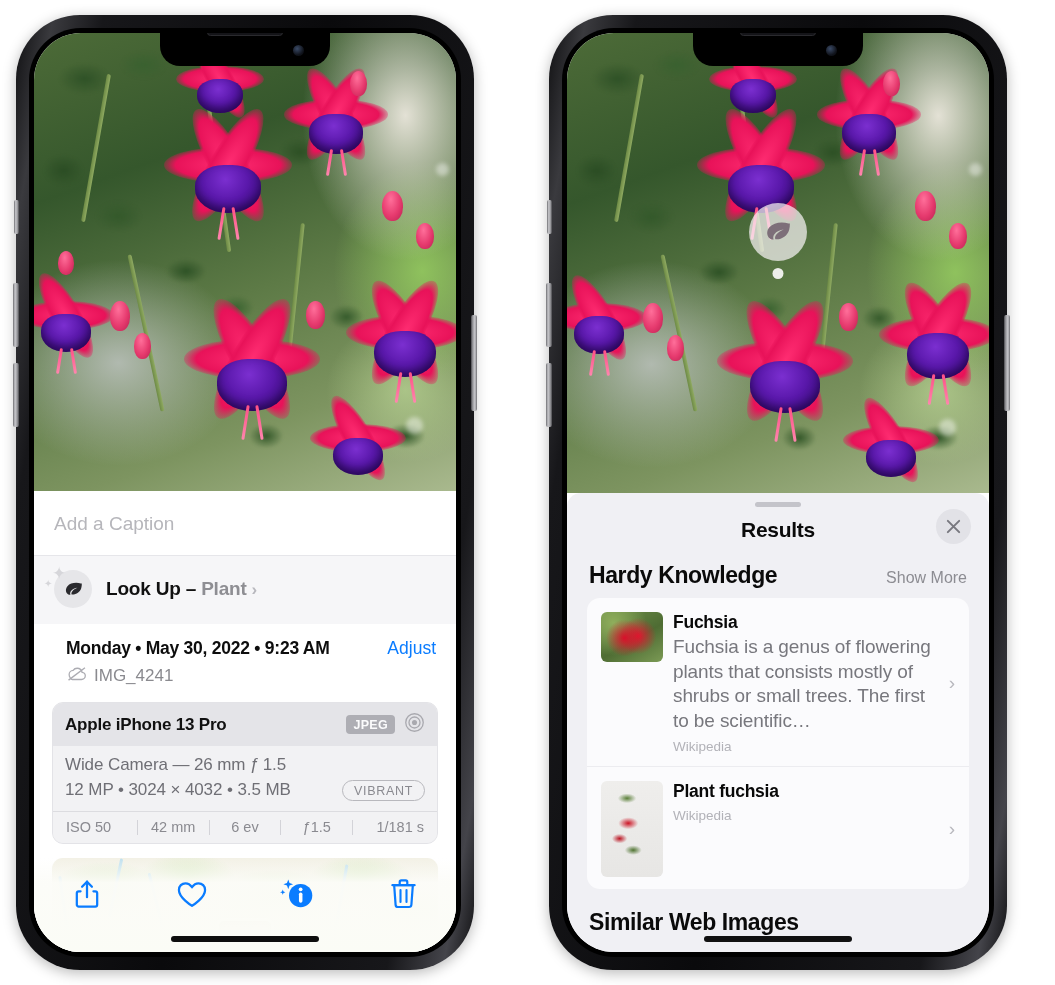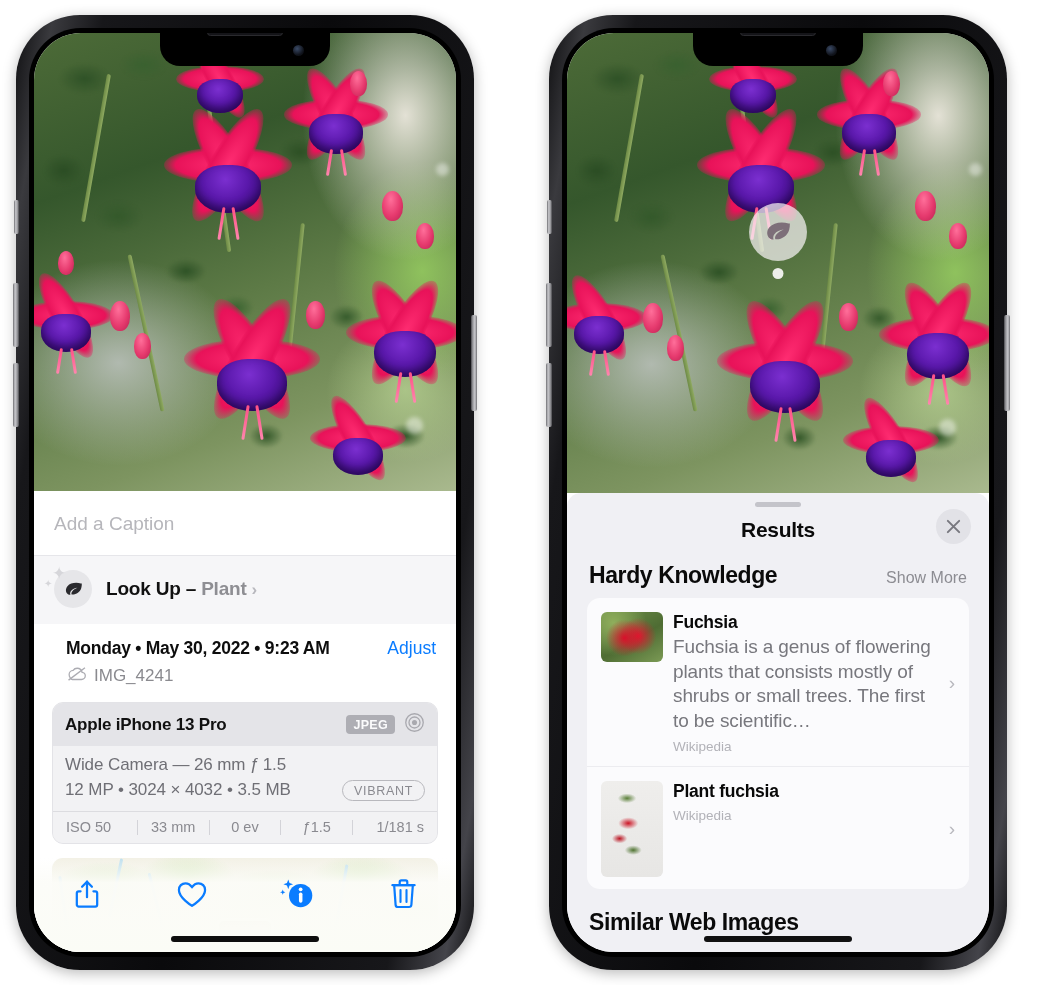--- a/index.html
+++ b/index.html
@@ -463,23 +463,23 @@
             <div class="cam-body">
               <div class="cam-lens">Wide Camera — 26 mm ƒ 1.5</div>
               <div class="cam-spec-row">
                 <div class="cam-spec">12 MP • 3024 × 4032 • 3.5 MB</div>
                 <div class="vibrant-pill">VIBRANT</div>
               </div>
             </div>
             <div class="cam-exif">
               <div class="cell">ISO 50</div>
               <div class="bar"></div>
-              <div class="cell">33 mm</div>
+              <div class="cell">42 mm</div>
               <div class="bar"></div>
-              <div class="cell">0 ev</div>
+              <div class="cell">6 ev</div>
               <div class="bar"></div>
               <div class="cell">ƒ1.5</div>
               <div class="bar"></div>
               <div class="cell">1/181 s</div>
             </div>
           </div>
 
           <div class="map-card">
             <div class="road" style="left:62px;  top:0;  width:3px; height:60px; transform:rotate(12deg);"></div>
             <div class="road" style="left:104px; top:14px; width:3px; height:70px; transform:rotate(-14deg);"></div>

